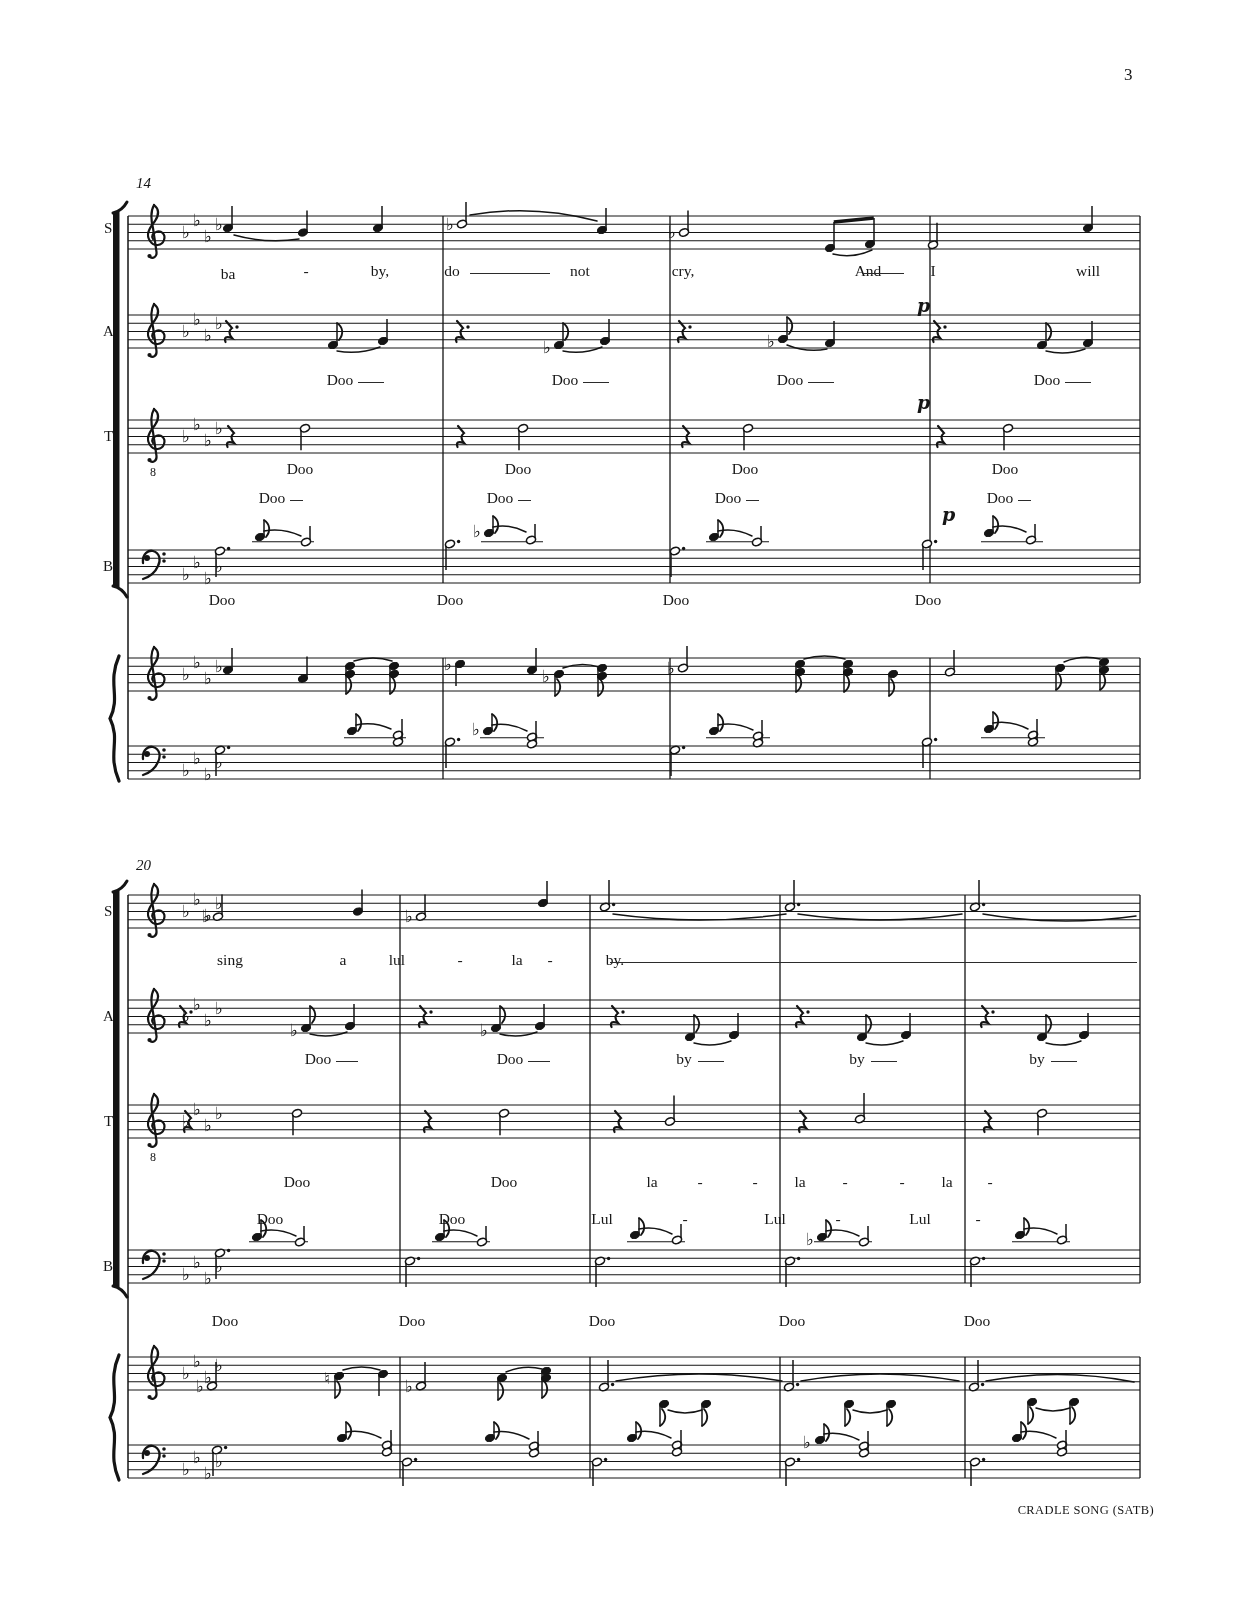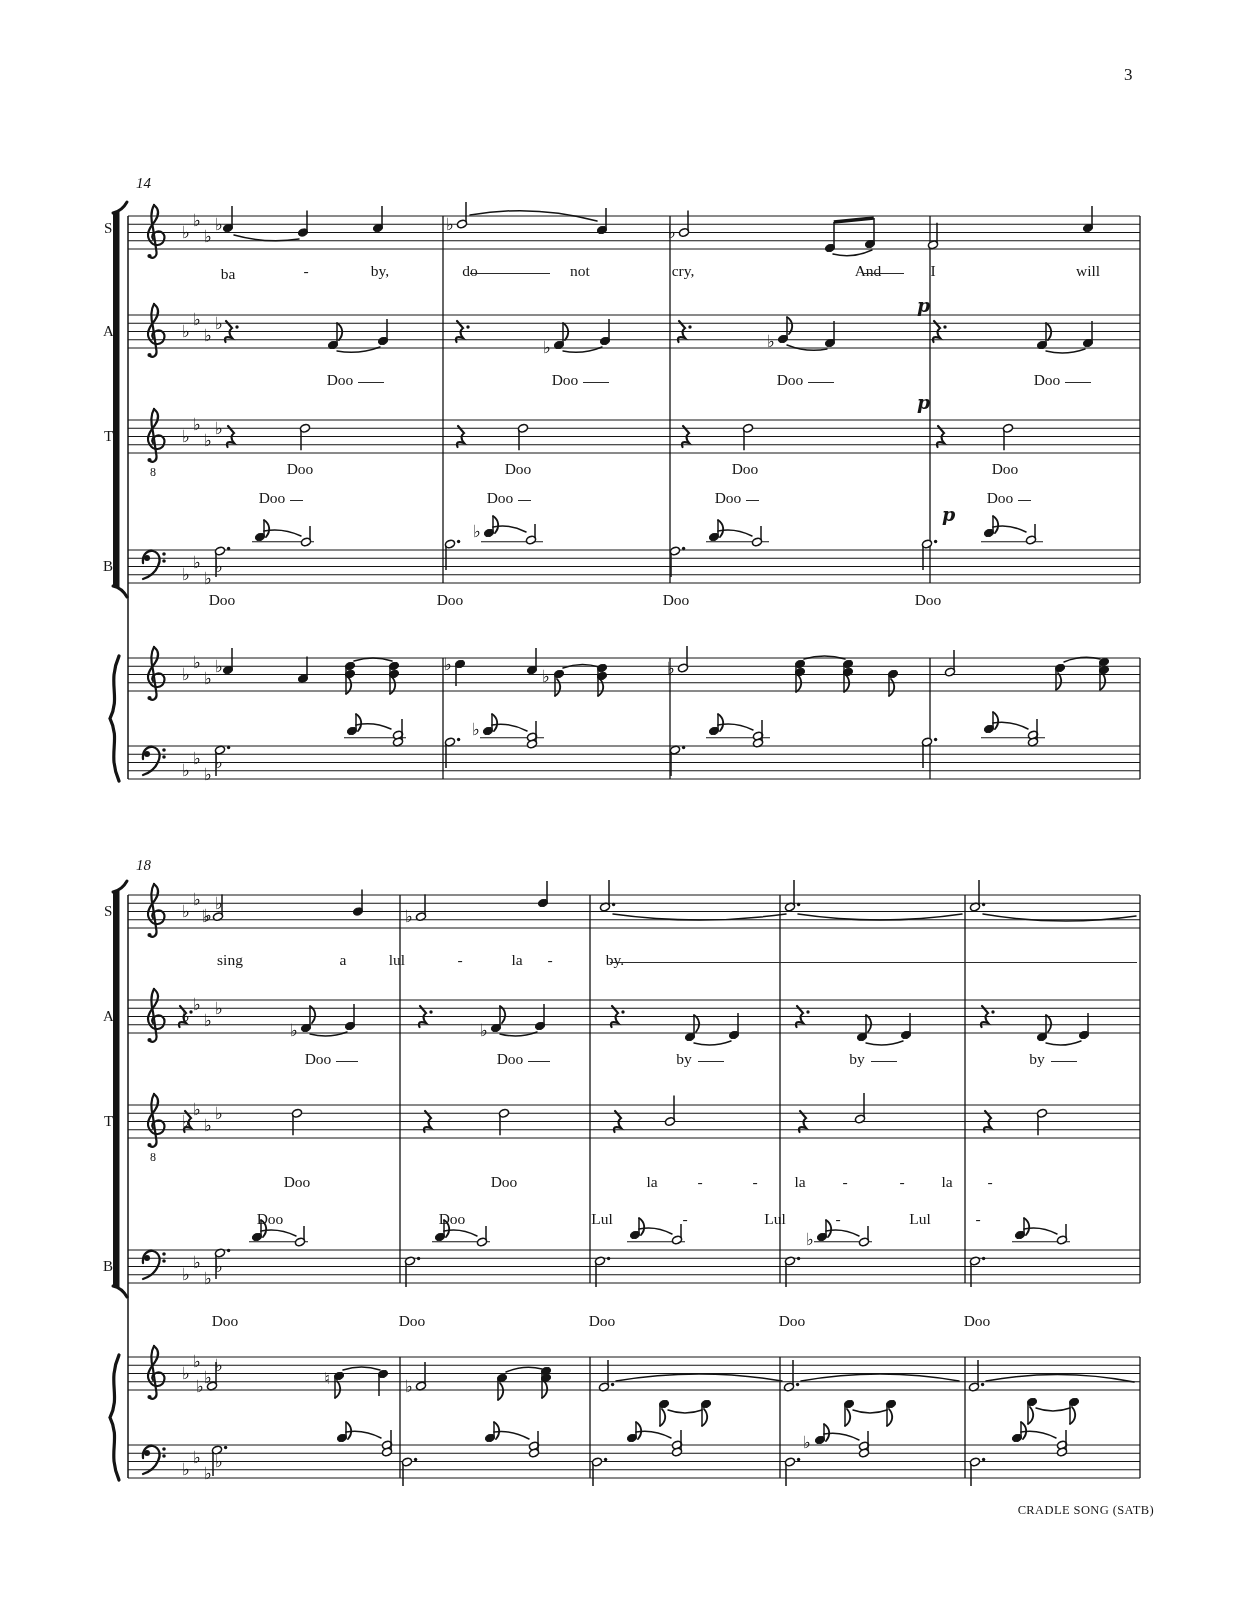--- a/index.html
+++ b/index.html
@@ -649,21 +649,21 @@
 
   <div class="mn" style="left:136px;top:176px">14</div>
   <div class="lb" style="left:104px;top:221px">S.</div>
   <div class="lb" style="left:103px;top:324px">A.</div>
   <div class="lb" style="left:104px;top:429px">T.</div>
   <div class="lb" style="left:103px;top:559px">B.</div>
 
   <span class="ly" style="left:228px;top:266px">ba</span>
   <span class="ly" style="left:306px;top:263px">-</span>
   <span class="ly" style="left:380px;top:263px">by,</span>
-  <span class="ly" style="left:470px;top:263px">do</span>
+  <span class="ly" style="left:452px;top:263px">do</span>
   <span class="ly" style="left:580px;top:263px">not</span>
   <span class="ly" style="left:683px;top:263px">cry,</span>
   <span class="ly" style="left:868px;top:263px">And</span>
   <span class="ly" style="left:933px;top:263px">I</span>
   <span class="ly" style="left:1088px;top:263px">will</span>
   <div class="ext" style="left:470px;top:273px;width:80px"></div>
   <div class="ext" style="left:862px;top:273px;width:42px"></div>
 
   <span class="ly" style="left:340px;top:372px">Doo</span>
   <span class="ly" style="left:565px;top:372px">Doo</span>
@@ -690,21 +690,21 @@
 
   <span class="ly" style="left:222px;top:592px">Doo</span>
   <span class="ly" style="left:450px;top:592px">Doo</span>
   <span class="ly" style="left:676px;top:592px">Doo</span>
   <span class="ly" style="left:928px;top:592px">Doo</span>
 
   <div class="dyn" style="left:917px;top:296px">p</div>
   <div class="dyn" style="left:917px;top:393px">p</div>
   <div class="dyn" style="left:942px;top:505px">p</div>
 
-  <div class="mn" style="left:136px;top:858px">18</div>
+  <div class="mn" style="left:136px;top:858px">20</div>
   <div class="lb" style="left:104px;top:904px">S.</div>
   <div class="lb" style="left:103px;top:1009px">A.</div>
   <div class="lb" style="left:104px;top:1114px">T.</div>
   <div class="lb" style="left:103px;top:1259px">B.</div>
 
   <span class="ly" style="left:230px;top:952px">sing</span>
   <span class="ly" style="left:343px;top:952px">a</span>
   <span class="ly" style="left:397px;top:952px">lul</span>
   <span class="ly" style="left:460px;top:952px">-</span>
   <span class="ly" style="left:517px;top:952px">la</span>

